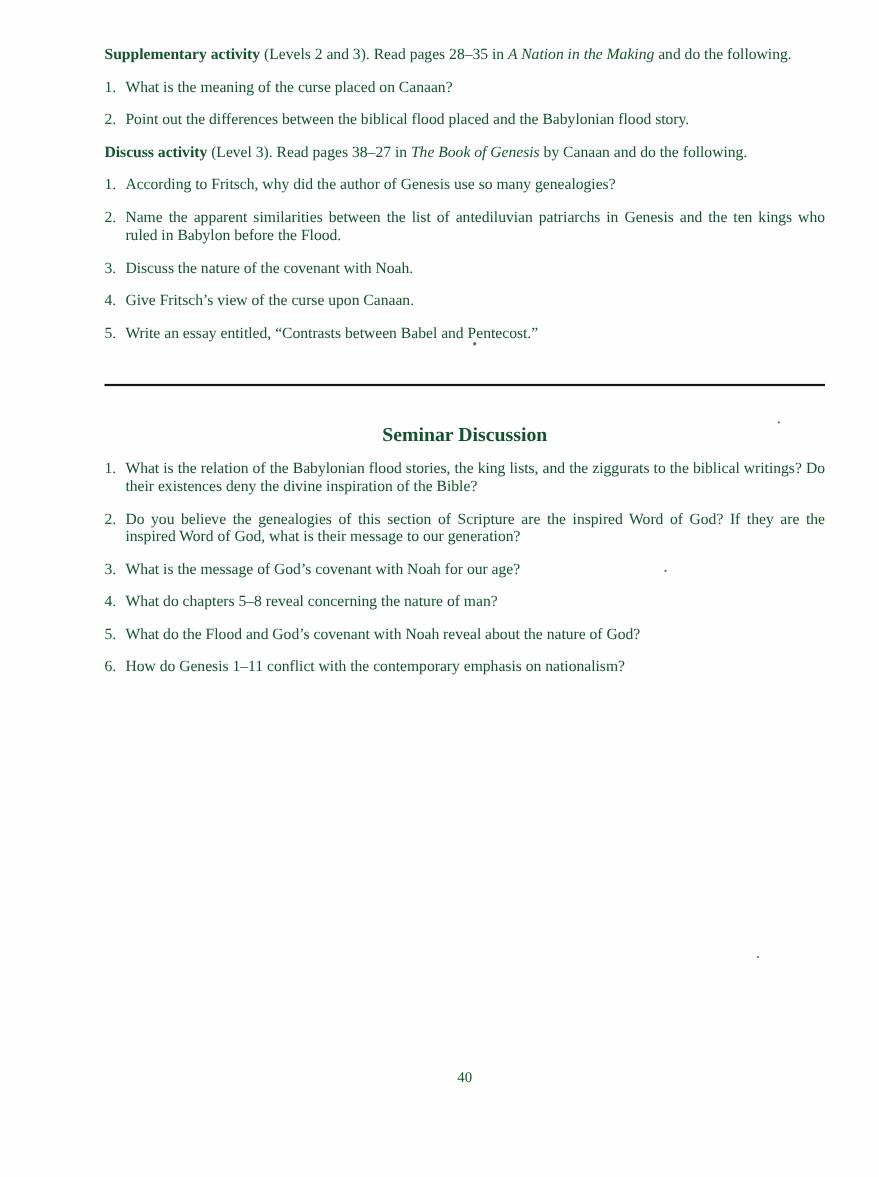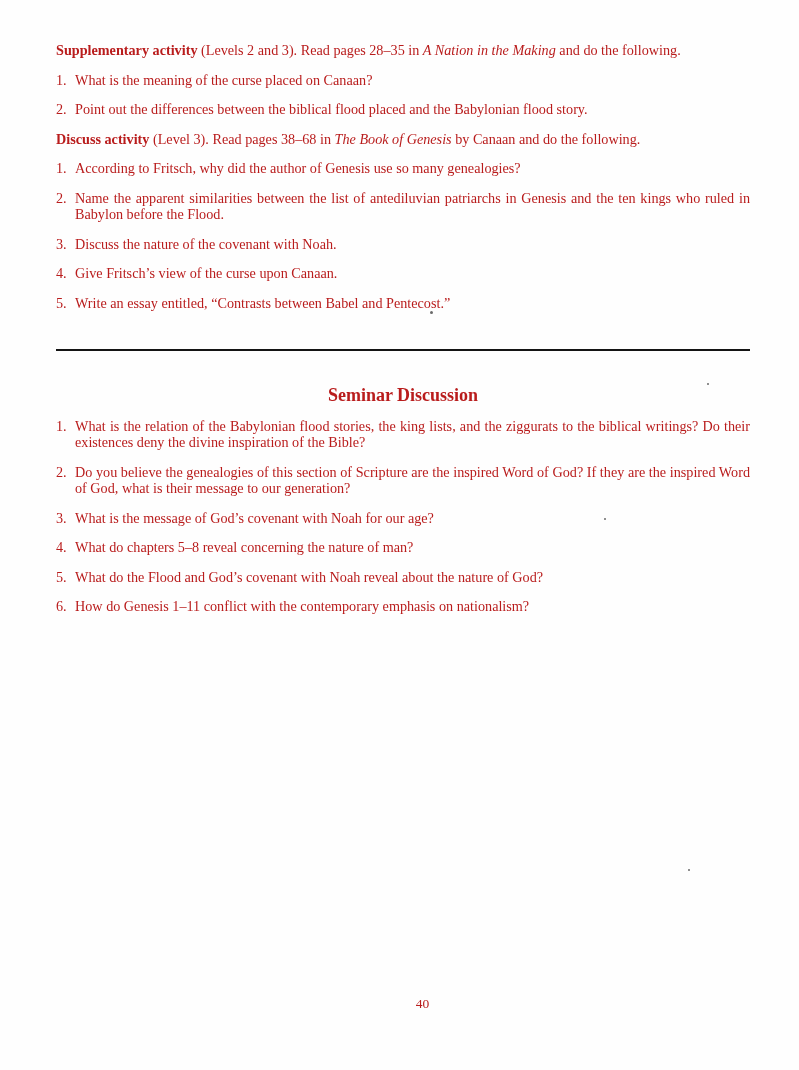--- a/index.html
+++ b/index.html
@@ -6,25 +6,25 @@
     margin: 0;
     padding: 0;
     background: #ffffff;
   }
   .page {
     position: relative;
     width: 799px;
     height: 1070px;
     box-sizing: border-box;
     background: #fefefe;
-    color: #b91c1c;
+    color: #14532d;
     font-family: "Liberation Serif", "DejaVu Serif", serif;
     font-size: 14.2px;
     line-height: 16.5px;
-    padding: 42px 49px 0 56px;
+    padding: 42px 49px 0 95px;
     overflow: hidden;
   }
   .intro {
     margin: 0 0 13px 0;
     text-align: justify;
   }
   .b { font-weight: 700; }
   .i { font-style: italic; }
   .item {
     display: flex;
@@ -44,21 +44,21 @@
     margin: 38px 0 0 0;
   }
   .seminar-heading {
     margin: 36px 0 14px 0;
     text-align: center;
     font-weight: 700;
     font-size: 18px;
   }
   .footer {
     position: absolute;
-    top: 996px;
+    top: 972px;
     left: 95px;
     right: 49px;
     text-align: center;
     font-size: 13.5px;
   }
   .speck {
     position: absolute;
     background: #6a6a6a;
     border-radius: 50%;
     width: 3px;
@@ -74,21 +74,21 @@
 
   <div class="item">
     <span class="num">1.</span>
     <div class="txt">What is the meaning of the curse placed on Canaan?</div>
   </div>
   <div class="item">
     <span class="num">2.</span>
     <div class="txt">Point out the differences between the biblical flood placed and the Babylonian flood story.</div>
   </div>
 
-  <p class="intro"><span class="b">Discuss activity</span><span> (Level 3). Read pages 38–68 in </span><span class="i">The Book of Genesis</span><span> by Canaan and do the following.</span></p>
+  <p class="intro"><span class="b">Discuss activity</span><span> (Level 3). Read pages 38–27 in </span><span class="i">The Book of Genesis</span><span> by Canaan and do the following.</span></p>
 
   <div class="item">
     <span class="num">1.</span>
     <div class="txt">According to Fritsch, why did the author of Genesis use so many genealogies?</div>
   </div>
   <div class="item">
     <span class="num">2.</span>
     <div class="txt">Name the apparent similarities between the list of antediluvian patriarchs in Genesis and the ten kings who ruled in Babylon before the Flood.</div>
   </div>
   <div class="item">

